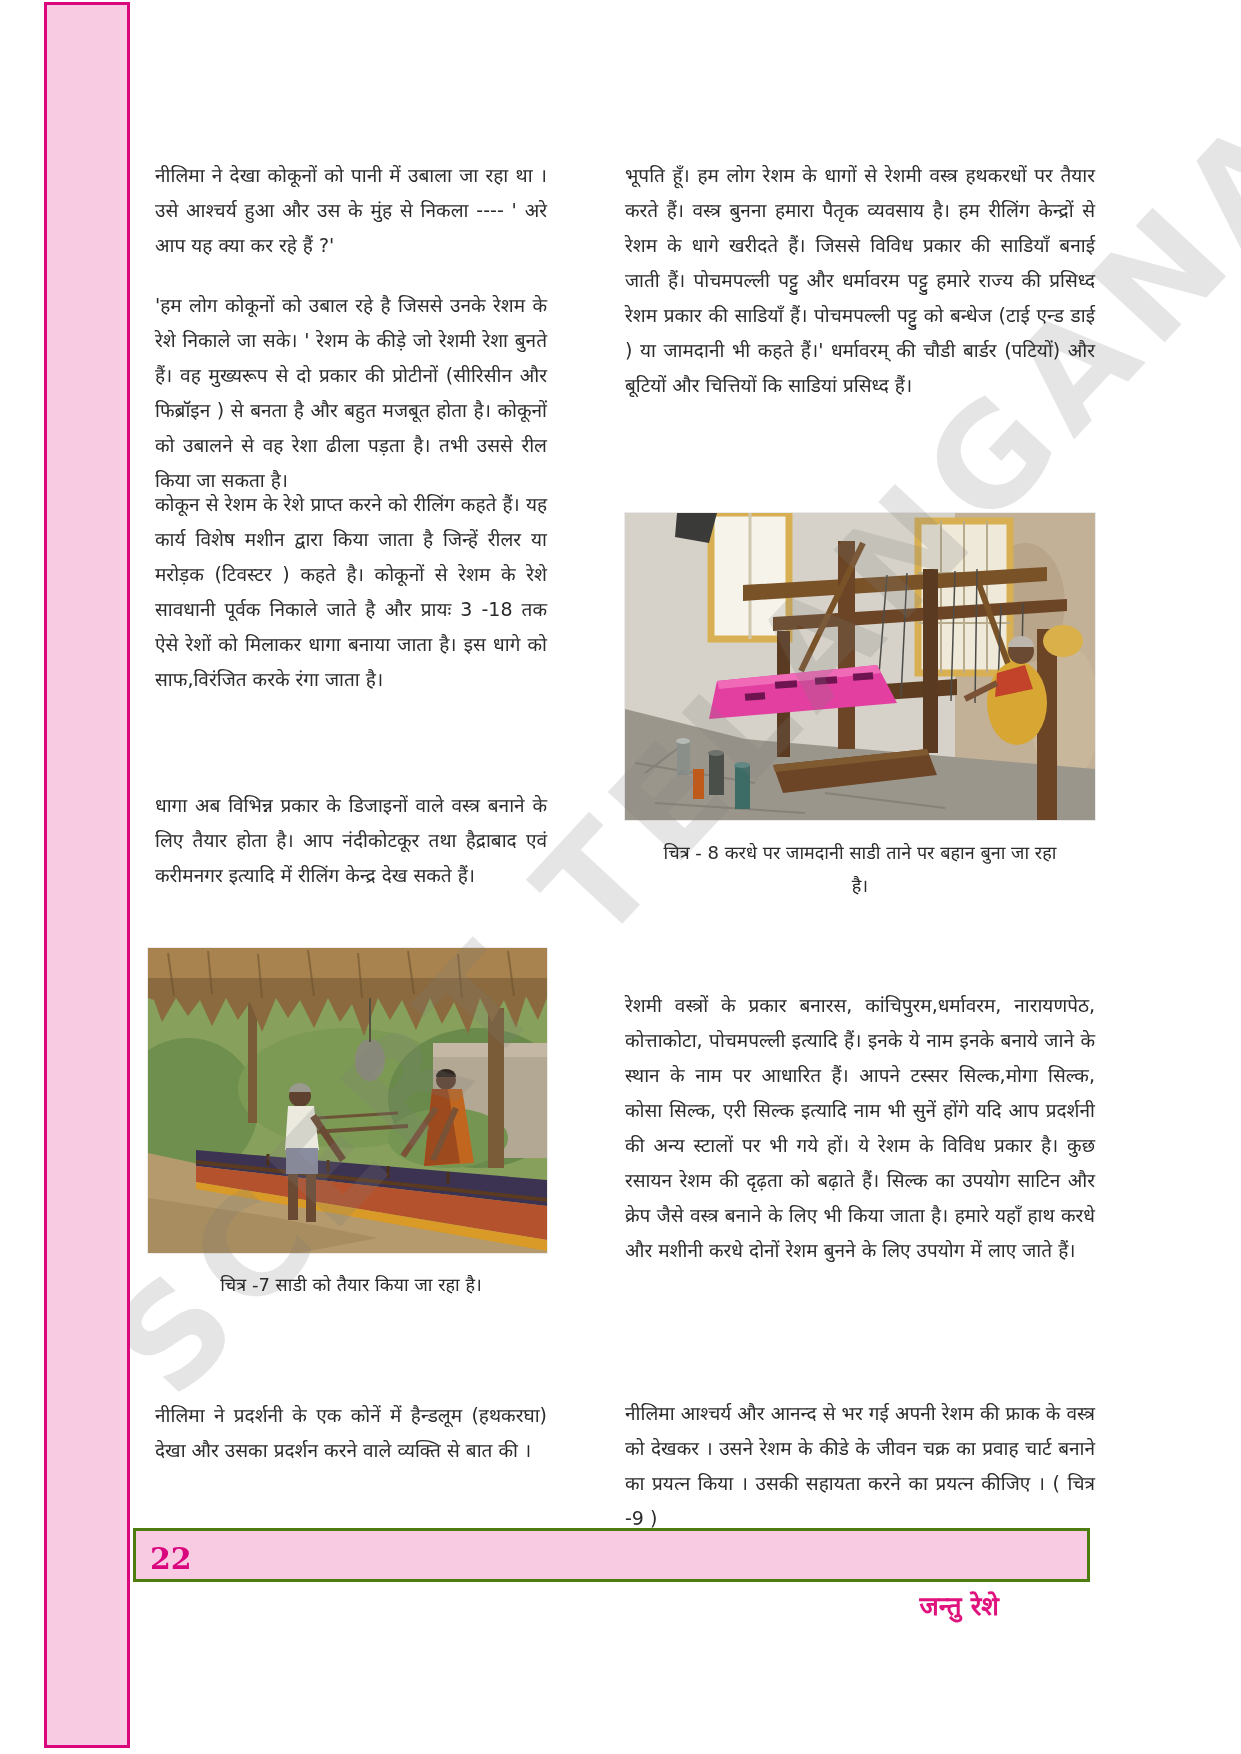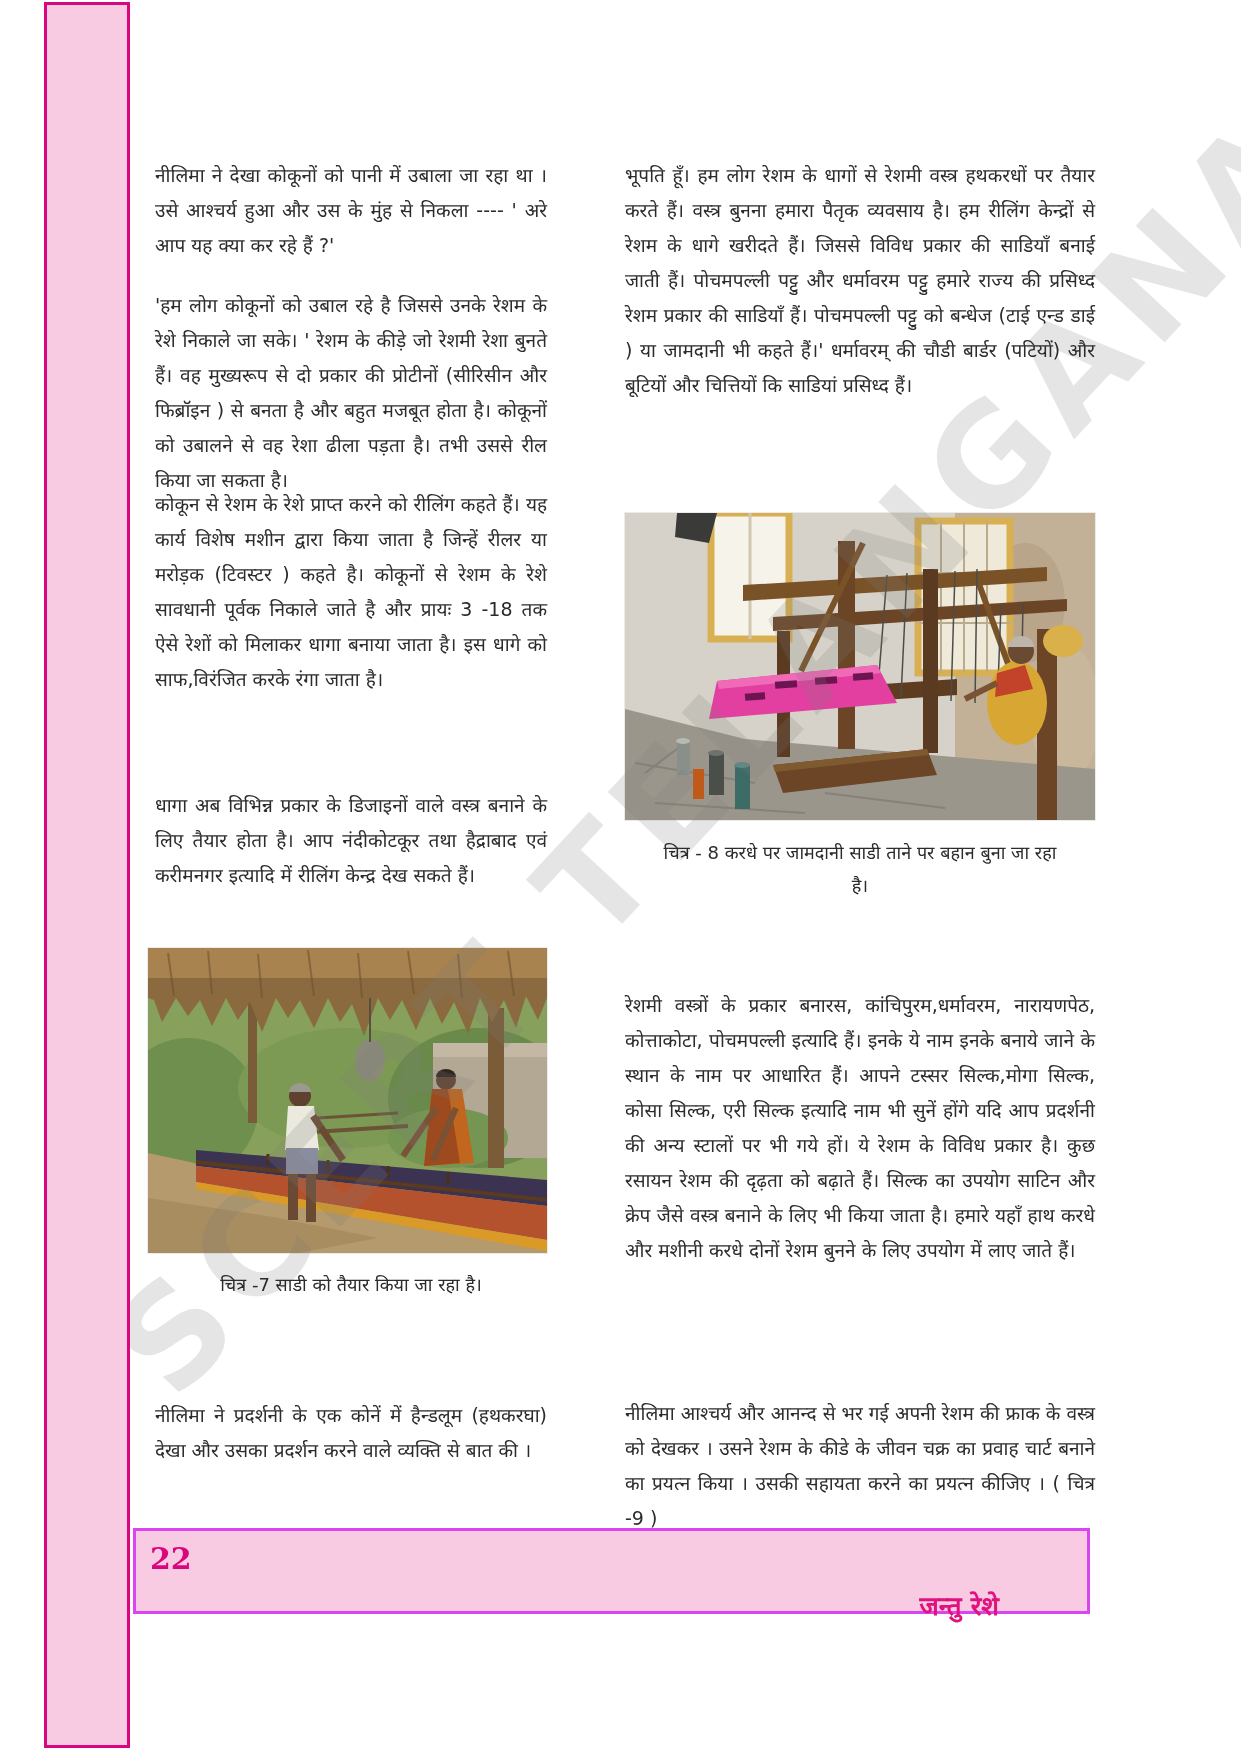--- a/index.html
+++ b/index.html
@@ -33,22 +33,22 @@
   }
   .stall-heading{
     position:absolute;left:155px;top:1346px;width:420px;z-index:3;
     color:#e0457f;font-weight:bold;font-size:21px;
   }
   .photo{
     position:absolute;z-index:1;box-shadow:0 0 0 1px rgba(0,0,0,0.08);
   }
   .photo svg{display:block;}
   .footer-bar{
-    position:absolute;left:133px;top:1528px;width:957px;height:86px;
-    background:#f9cbe3;border:3px solid #d946ef;box-sizing:border-box;
+    position:absolute;left:133px;top:1528px;width:957px;height:54px;
+    background:#f9cbe3;border:3px solid #4d7c0f;box-sizing:border-box;
     z-index:4;
   }
   .footer-page-num{
     position:absolute;left:14px;top:10px;
     font-family:"DejaVu Serif","Liberation Serif",serif;
     font-weight:bold;font-size:30px;color:#d9067d;
   }
   .footer-title{
     position:absolute;right:88px;top:12px;
     font-weight:bold;font-size:26px;color:#e0127d;margin-top:44px;

